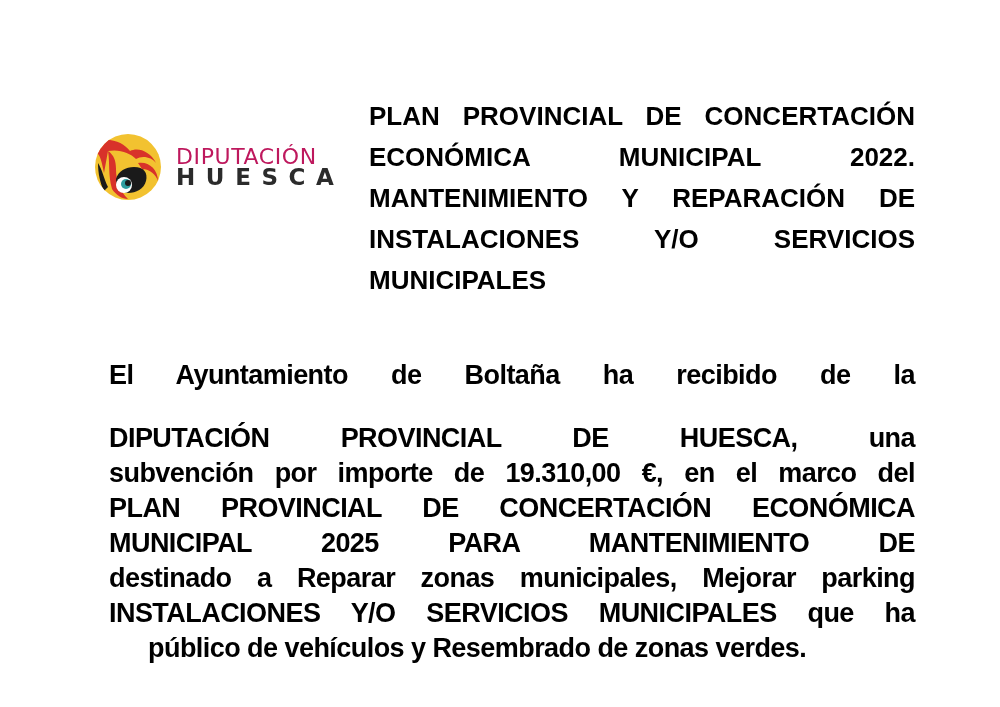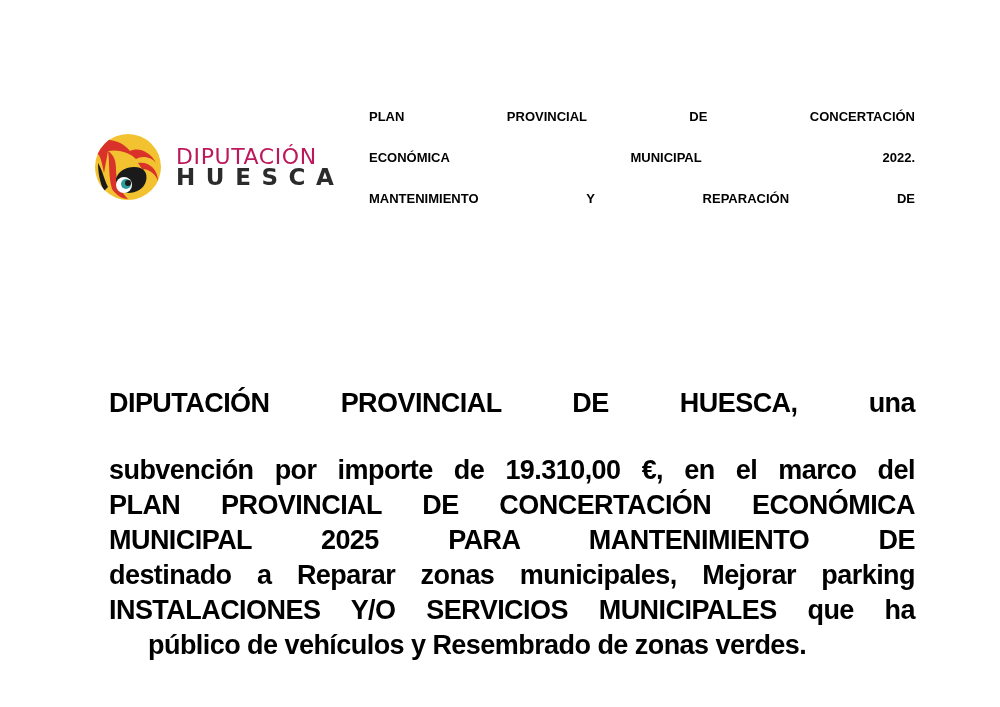--- a/index.html
+++ b/index.html
@@ -13,21 +13,21 @@
   .logo-line1 {
     font-family: "DejaVu Sans", sans-serif; font-size: 22px; color: #be185d;
     letter-spacing: 0.6px; line-height: 20px; display: block;
   }
   .logo-line2 {
     font-family: "DejaVu Sans", sans-serif; font-size: 23px; font-weight: bold; color: #2b2b2b;
     letter-spacing: 10.6px; line-height: 20px; display: block;
   }
   .header-title {
     position: absolute; left: 369px; top: 96px; width: 546px;
-    font-weight: bold; font-size: 13px; line-height: 41px;
+    font-weight: bold; font-size: 26px; line-height: 41px;
     text-align: justify; text-align-last: justify;
   }
   .header-title .line { display: block; text-align: justify; text-align-last: justify; }
   .header-title .line.last { text-align-last: left; }
   .body-text {
     position: absolute; left: 109px; top: 358px; width: 806px;
     font-weight: bold; font-size: 27px; line-height: 35px;
     letter-spacing: -0.55px;
   }
   .body-text .line { display: block; text-align: justify; text-align-last: justify; white-space: nowrap; }
@@ -58,23 +58,25 @@
   <div class="logo-text">
     <span class="logo-line1">DIPUTACIÓN</span>
     <span class="logo-line2">HUESCA</span>
   </div>
 </div>
 
 <div class="header-title">
   <span class="line">PLAN PROVINCIAL DE CONCERTACIÓN</span>
   <span class="line">ECONÓMICA MUNICIPAL 2022.</span>
   <span class="line">MANTENIMIENTO Y REPARACIÓN DE</span>
+  <span class="line last">INSTALACIONES Y/O SERVICIOS MUNICIPALES</span>
 </div>
 
 <div class="body-text">
+  <span class="line" style="white-space: nowrap;">El Ayuntamiento de Boltaña ha recibido de la</span>
   <span class="line" style="white-space: nowrap; margin-top: 28px;">DIPUTACIÓN PROVINCIAL DE HUESCA, una</span>
-  <span class="line" style="white-space: nowrap; margin-top: 32px;">subvención por importe de 19.310,00 €, en el marco del</span>
+  <span class="line" style="white-space: nowrap;">subvención por importe de 19.310,00 €, en el marco del</span>
   <span class="line" style="white-space: nowrap;">PLAN PROVINCIAL DE CONCERTACIÓN ECONÓMICA</span>
   <span class="line" style="white-space: nowrap;">MUNICIPAL 2025 PARA MANTENIMIENTO DE</span>
   <span class="line" style="white-space: nowrap;">destinado a Reparar zonas municipales, Mejorar parking</span>
   <span class="line" style="white-space: nowrap;">INSTALACIONES Y/O SERVICIOS MUNICIPALES que ha</span>
   <span class="line last" style="white-space: nowrap; margin-left: 39px;">público de vehículos y Resembrado de zonas verdes.</span>
 </div>
 
 </body></html>

